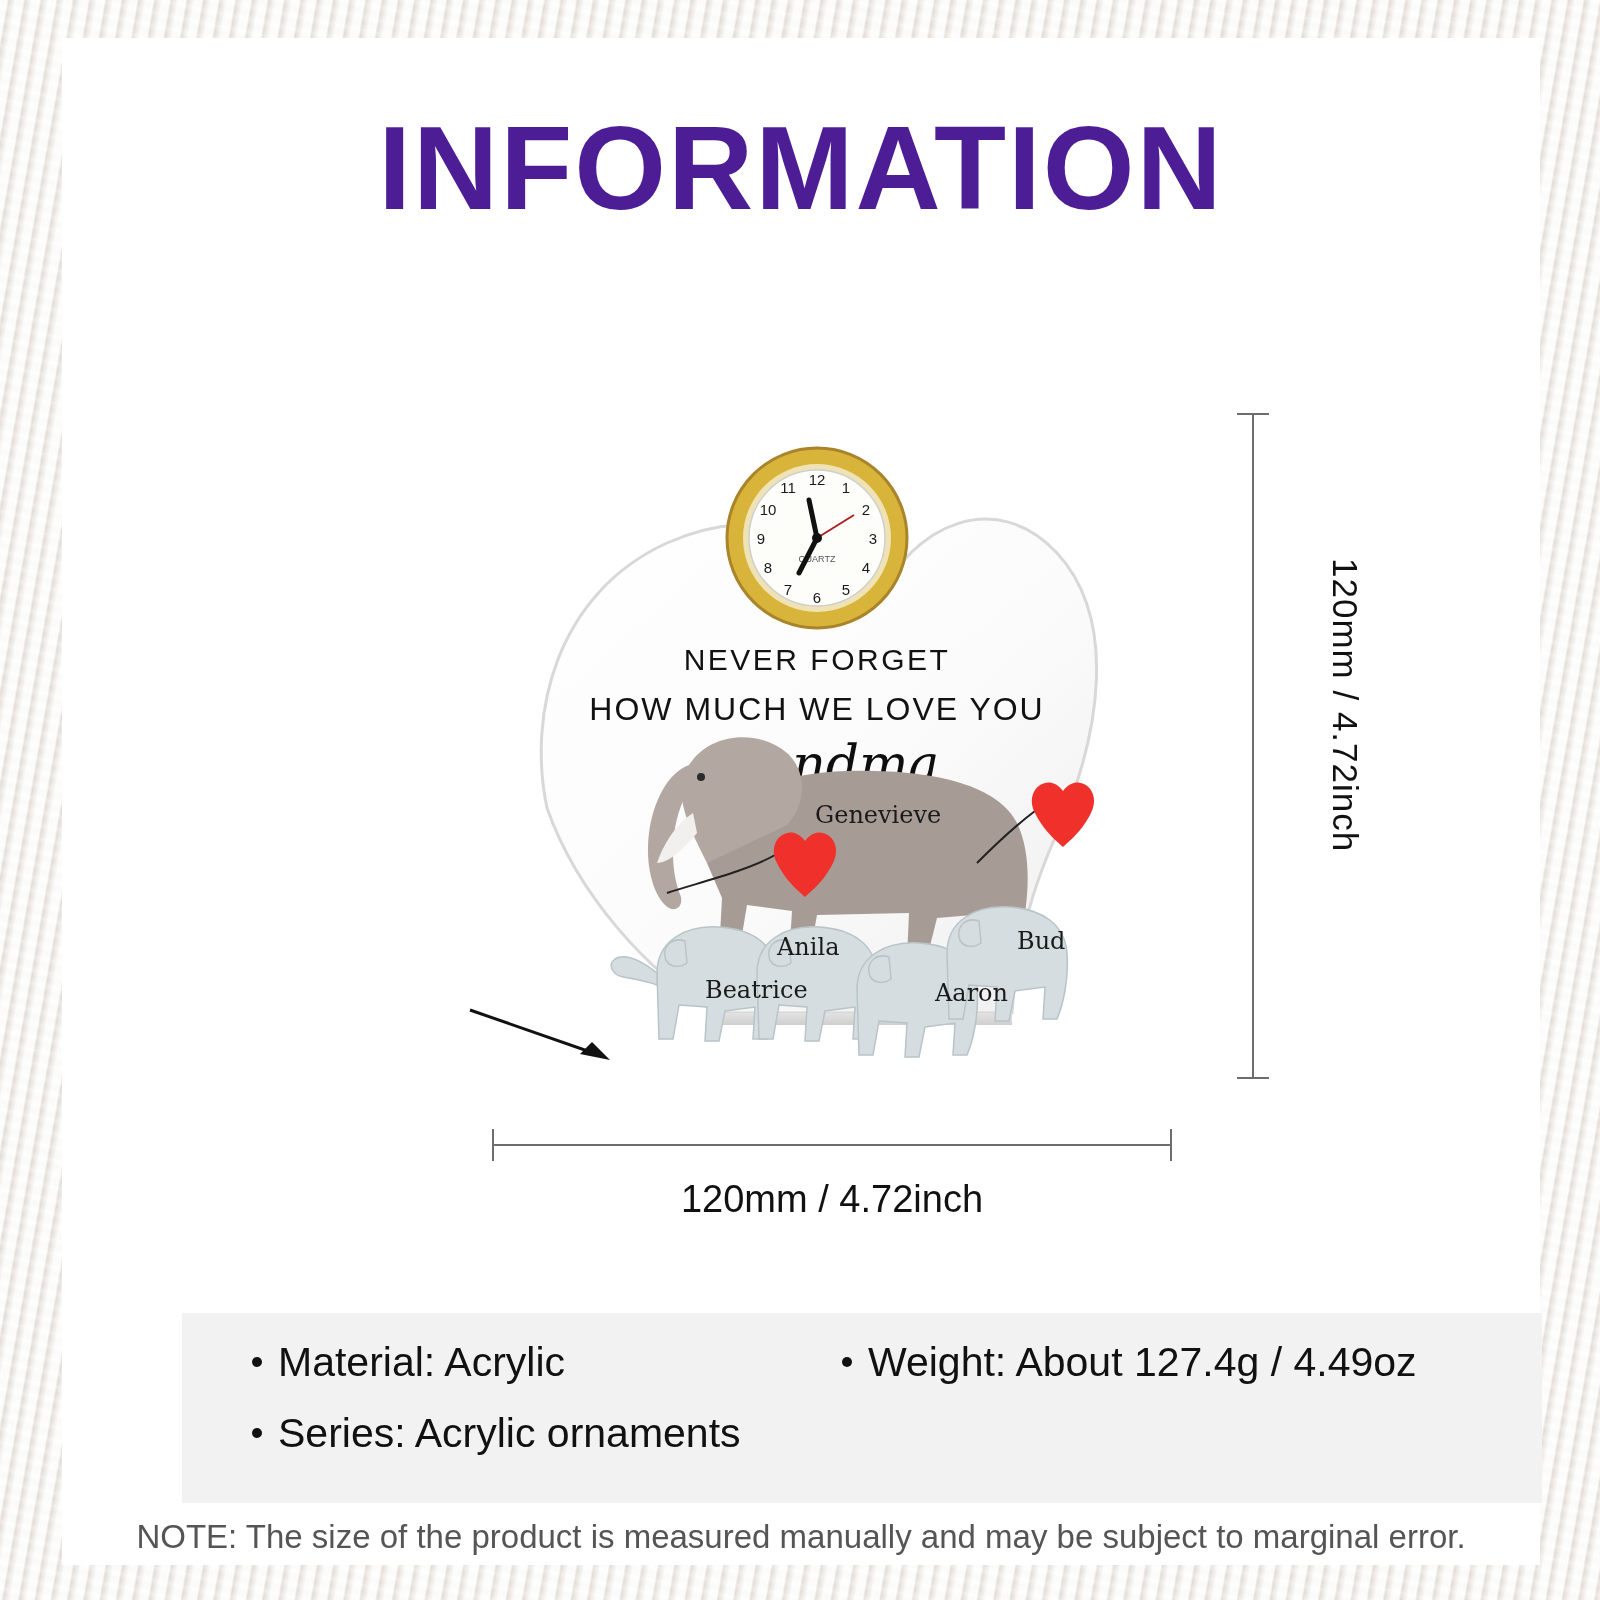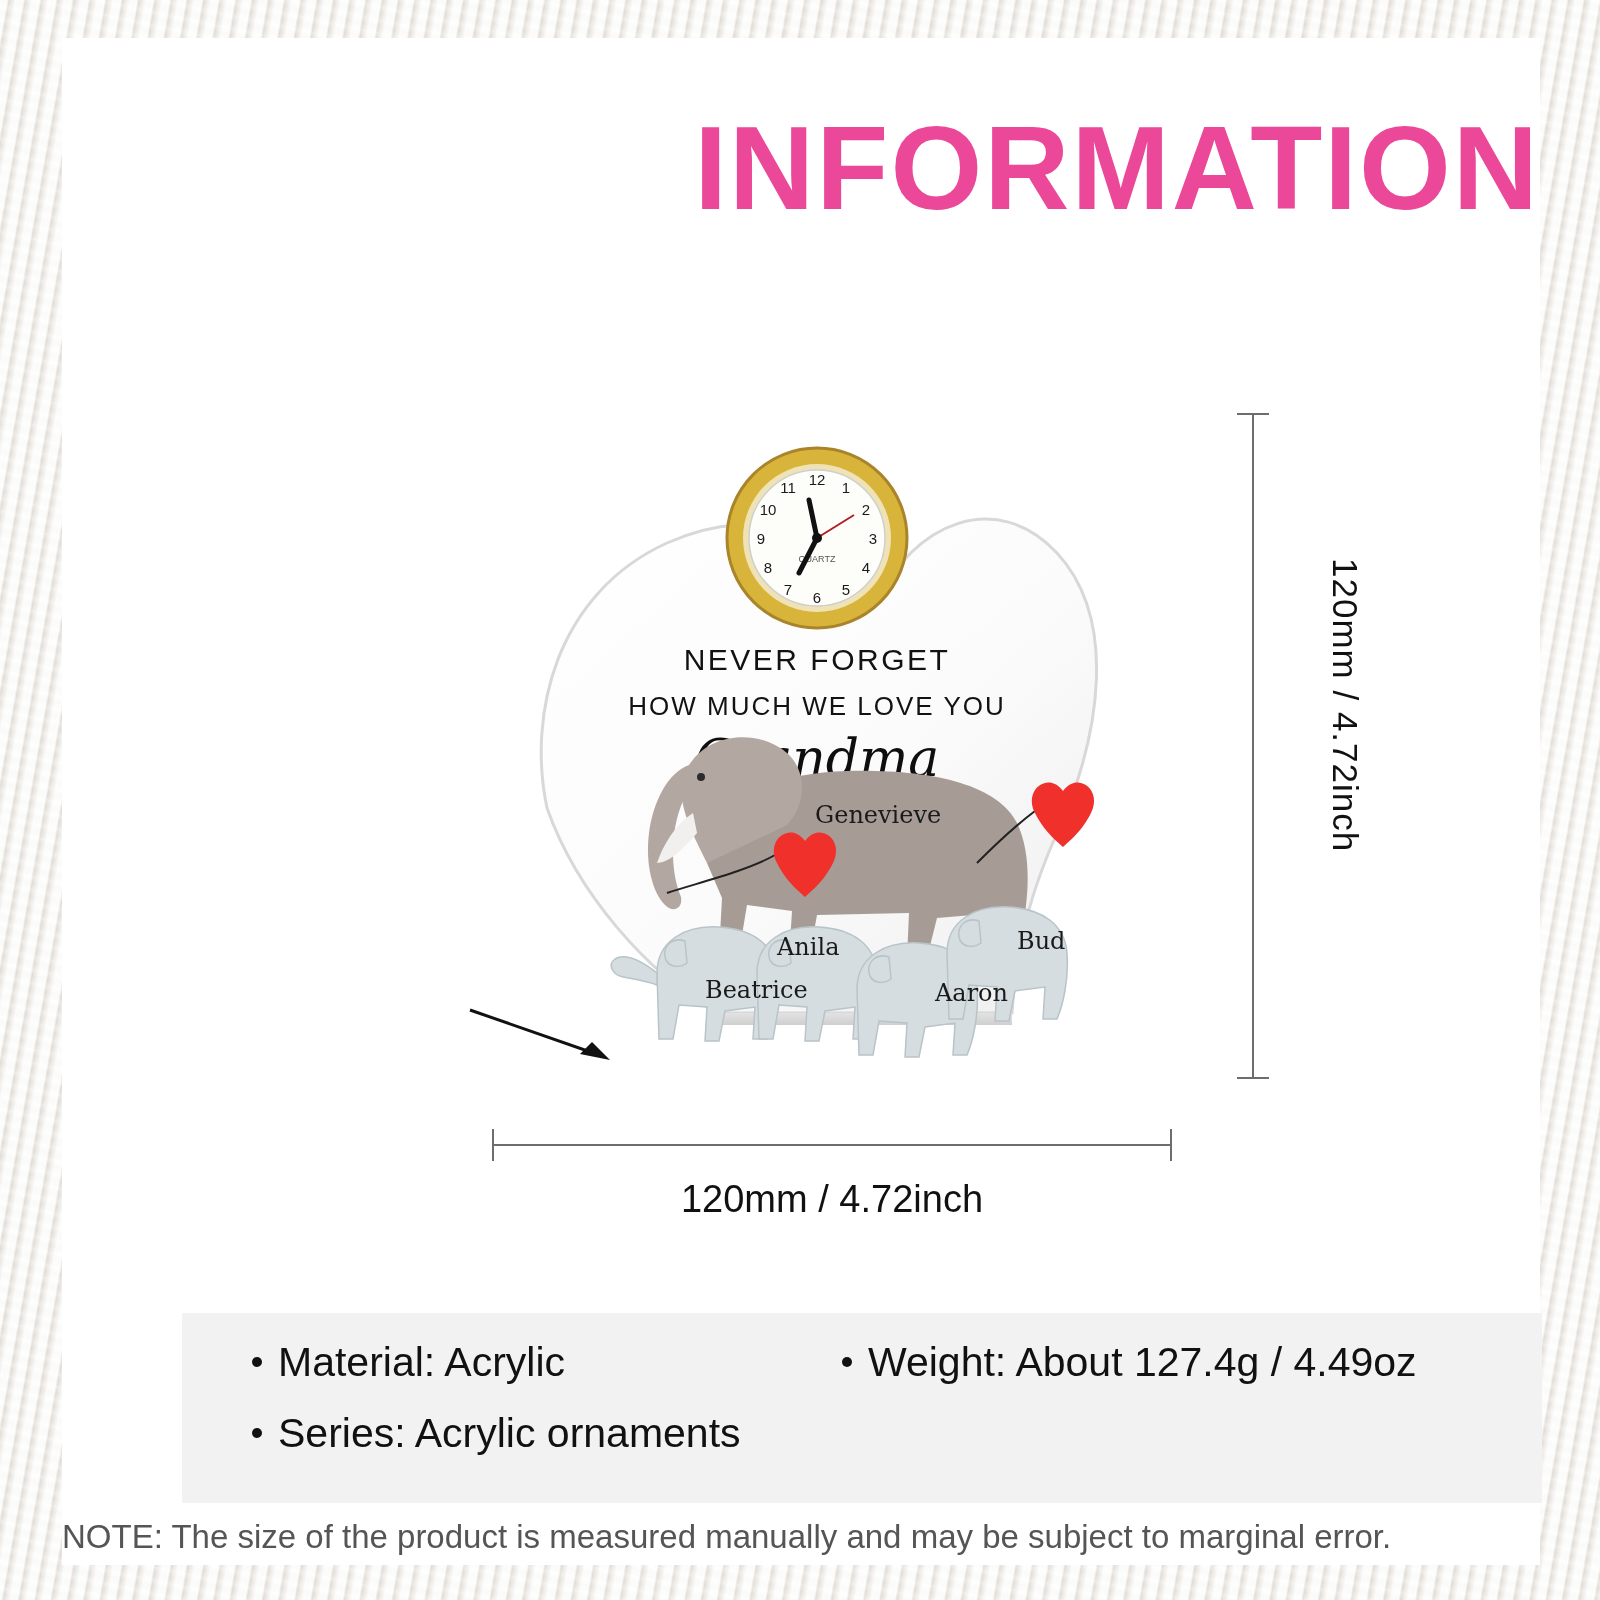--- a/index.html
+++ b/index.html
@@ -31,25 +31,25 @@
     top: 38px;
     width: 1478px;
     height: 1527px;
     background: #ffffff;
   }
   .title {
     position: absolute;
     top: 62px;
     left: 0;
     width: 100%;
-    text-align: right;
+    text-align: center;
     font-size: 118px;
     font-weight: bold;
     letter-spacing: 2px;
-    color: #ec4899;
+    color: #4c1d95;
     font-family: "Liberation Sans", sans-serif;
   }
 
   
   .product {
     position: absolute;
     left: 395px;
     top: 355px;
     width: 720px;
     height: 700px;
@@ -164,40 +164,41 @@
     background: #111;
     margin-right: 16px;
     vertical-align: middle;
     margin-bottom: 6px;
   }
   .note {
     position: absolute;
     left: 0;
     top: 1480px;
     width: 100%;
+    text-align: center;
     font-size: 33px;
     color: #555;
   }
 
   
   .plaque-text {
     position: absolute;
     left: 0;
     top: 250px;
     width: 100%;
     text-align: center;
   }
   .line1 {
     font-size: 30px;
     letter-spacing: 2.5px;
     color: #121212;
     font-family: "Liberation Sans", sans-serif;
   }
   .line2 {
-    font-size: 26px;
+    font-size: 32px;
     letter-spacing: 2.0px;
     color: #121212;
     margin-top: 14px;
     font-family: "Liberation Sans", sans-serif;
   }
   .line3 {
     font-size: 52px;
     color: #0e0e0e;
     margin-top: 6px;
     font-family: "DejaVu Serif", serif;

